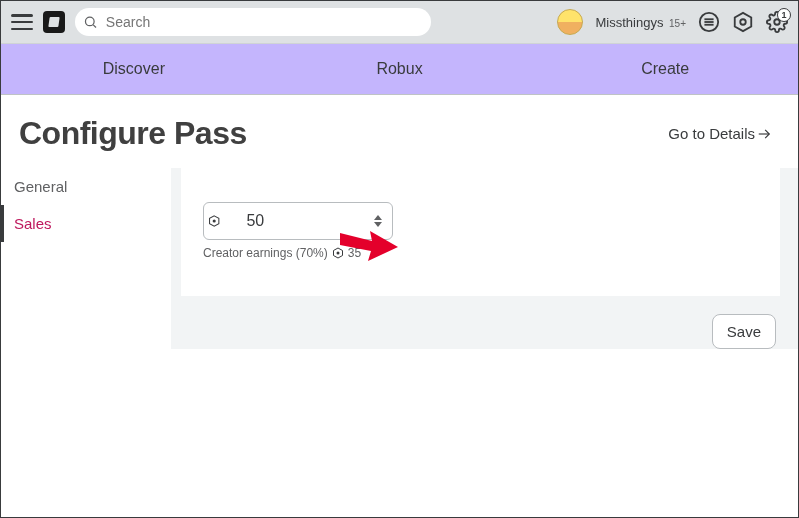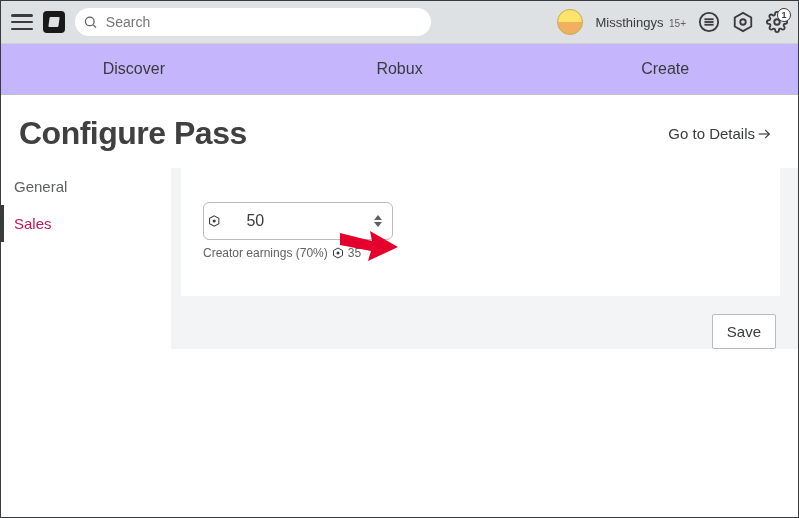--- a/index.html
+++ b/index.html
@@ -40,21 +40,21 @@
 .robux-icon circle.inner{fill:#393b3d}
 .price-input .spin{position:absolute;right:6px;top:5px;width:12px;height:26px;display:flex;flex-direction:column;justify-content:center;gap:2px}
 .price-input .spin span{width:0;height:0;border-left:4px solid transparent;border-right:4px solid transparent}
 .price-input .spin .up{border-bottom:5px solid #606163}
 .price-input .spin .down{border-top:5px solid #606163}
 .earn{font-size:12px;color:#606163;display:flex;align-items:center;gap:4px}
 .earn .mini-robux{width:12px;height:12px}
 .earn .mini-robux polygon{fill:none;stroke:#393b3d;stroke-width:2}
 .earn .mini-robux circle{fill:#393b3d}
 .save-row{display:flex;justify-content:flex-end;padding:18px 22px 0 0}
-.save-btn{border:1px solid #b8bcbf;background:#fff;border-radius:2px;padding:8px 14px;font-size:15px;color:#393b3d;cursor:pointer}
+.save-btn{border:1px solid #b8bcbf;background:#fff;border-radius:8px;padding:8px 14px;font-size:15px;color:#393b3d;cursor:pointer}
 .arrow{position:absolute;left:339px;top:224px;pointer-events:none;width:60px;height:40px;z-index:5}
 .arrow svg{width:60px;height:40px}
 .cols{display:flex}
 .left-col{width:170px;background:#fff}
 .right-col{flex:1;background:#f2f4f5;padding:0 0 0 0}
 .card{background:#fff;margin:0 18px 0 10px;padding:12px 22px 26px 22px}
 </style>
 </head>
 <body>
 

